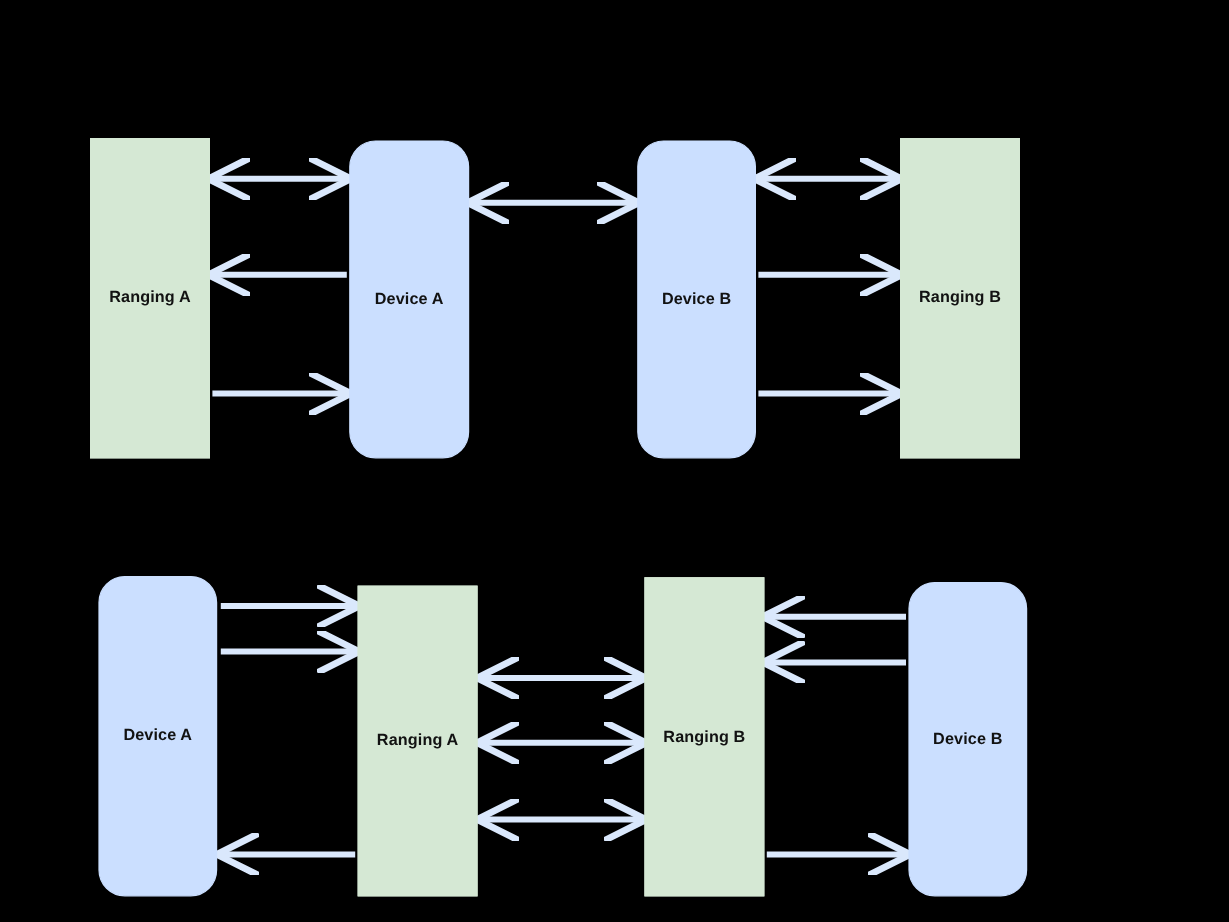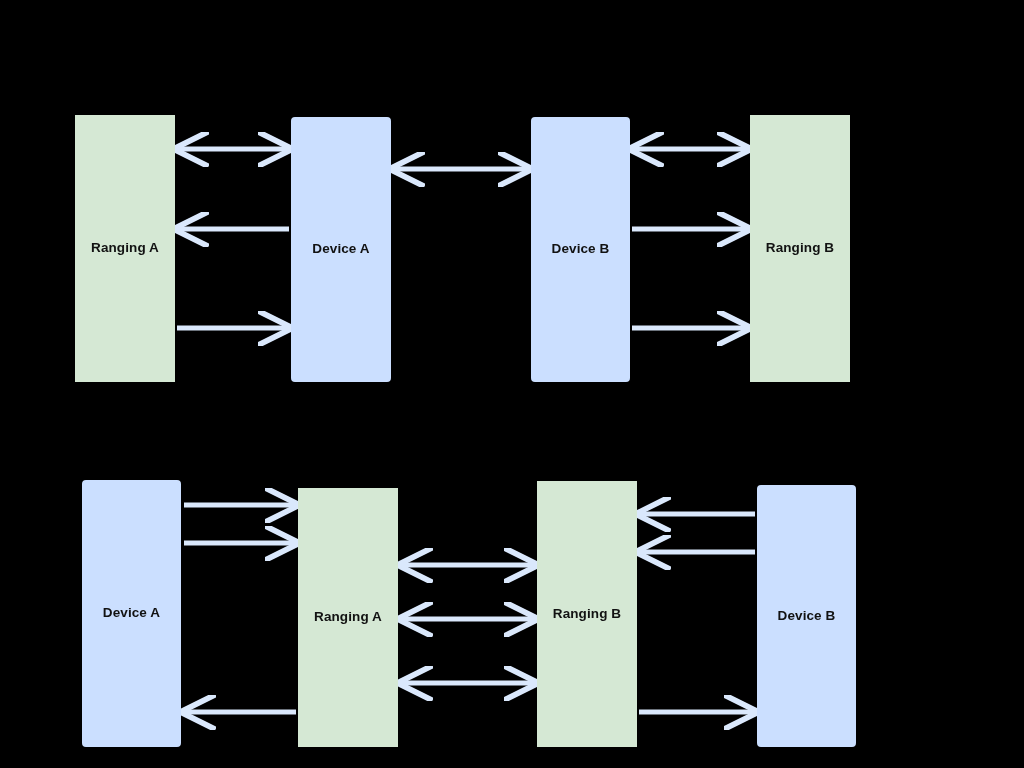--- a/index.html
+++ b/index.html
@@ -33,22 +33,22 @@
     text-align: center;
     line-height: 1.2;
   }
   .node.rect {
     background: #d5e8d4;
     border: 1px solid #d5e8d4;
     border-radius: 0;
   }
   .node.rounded {
     background: #cbdfff;
-    border: 6px solid #404040;
-    border-radius: 4px;
+    border: 1px solid #404040;
+    border-radius: 22px;
   }
   .node-label {
     pointer-events: none;
     user-select: none;
   }
   .edge-layer {
     position: absolute;
     left: 0; top: 0;
     width: 1024px;
     height: 768px;

